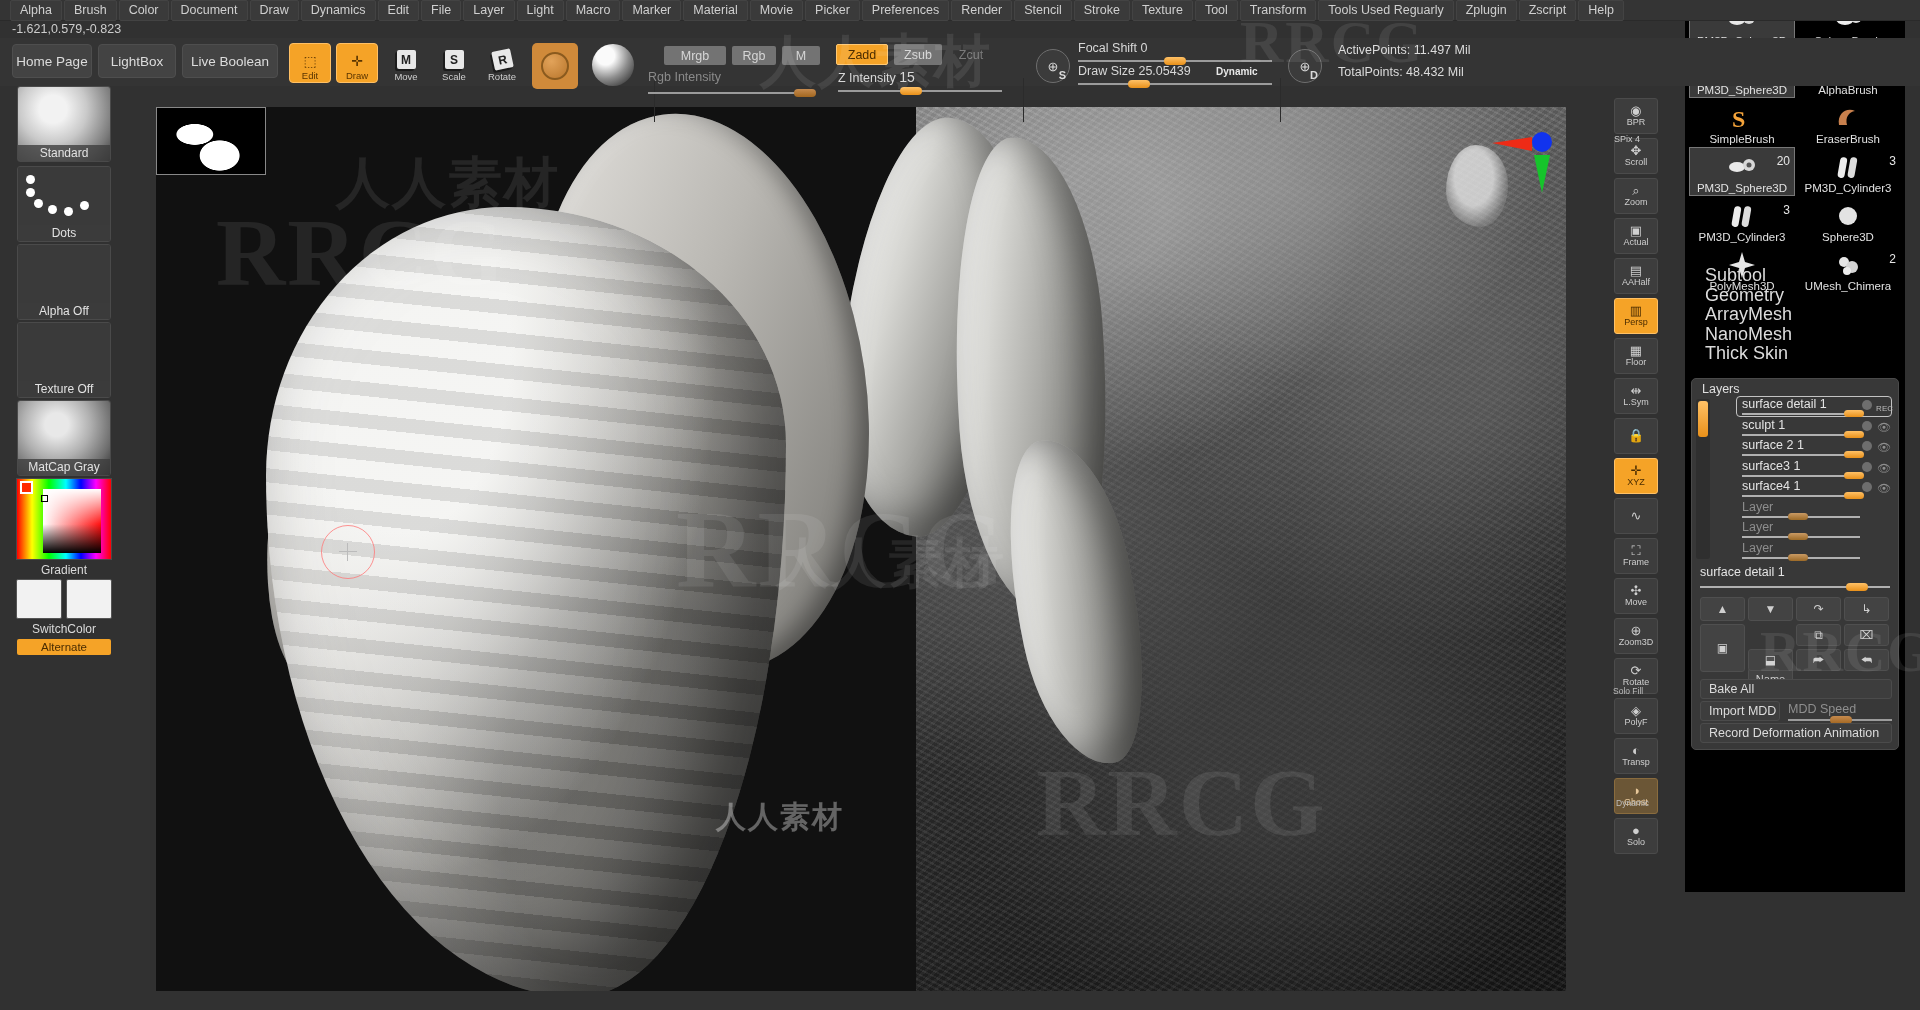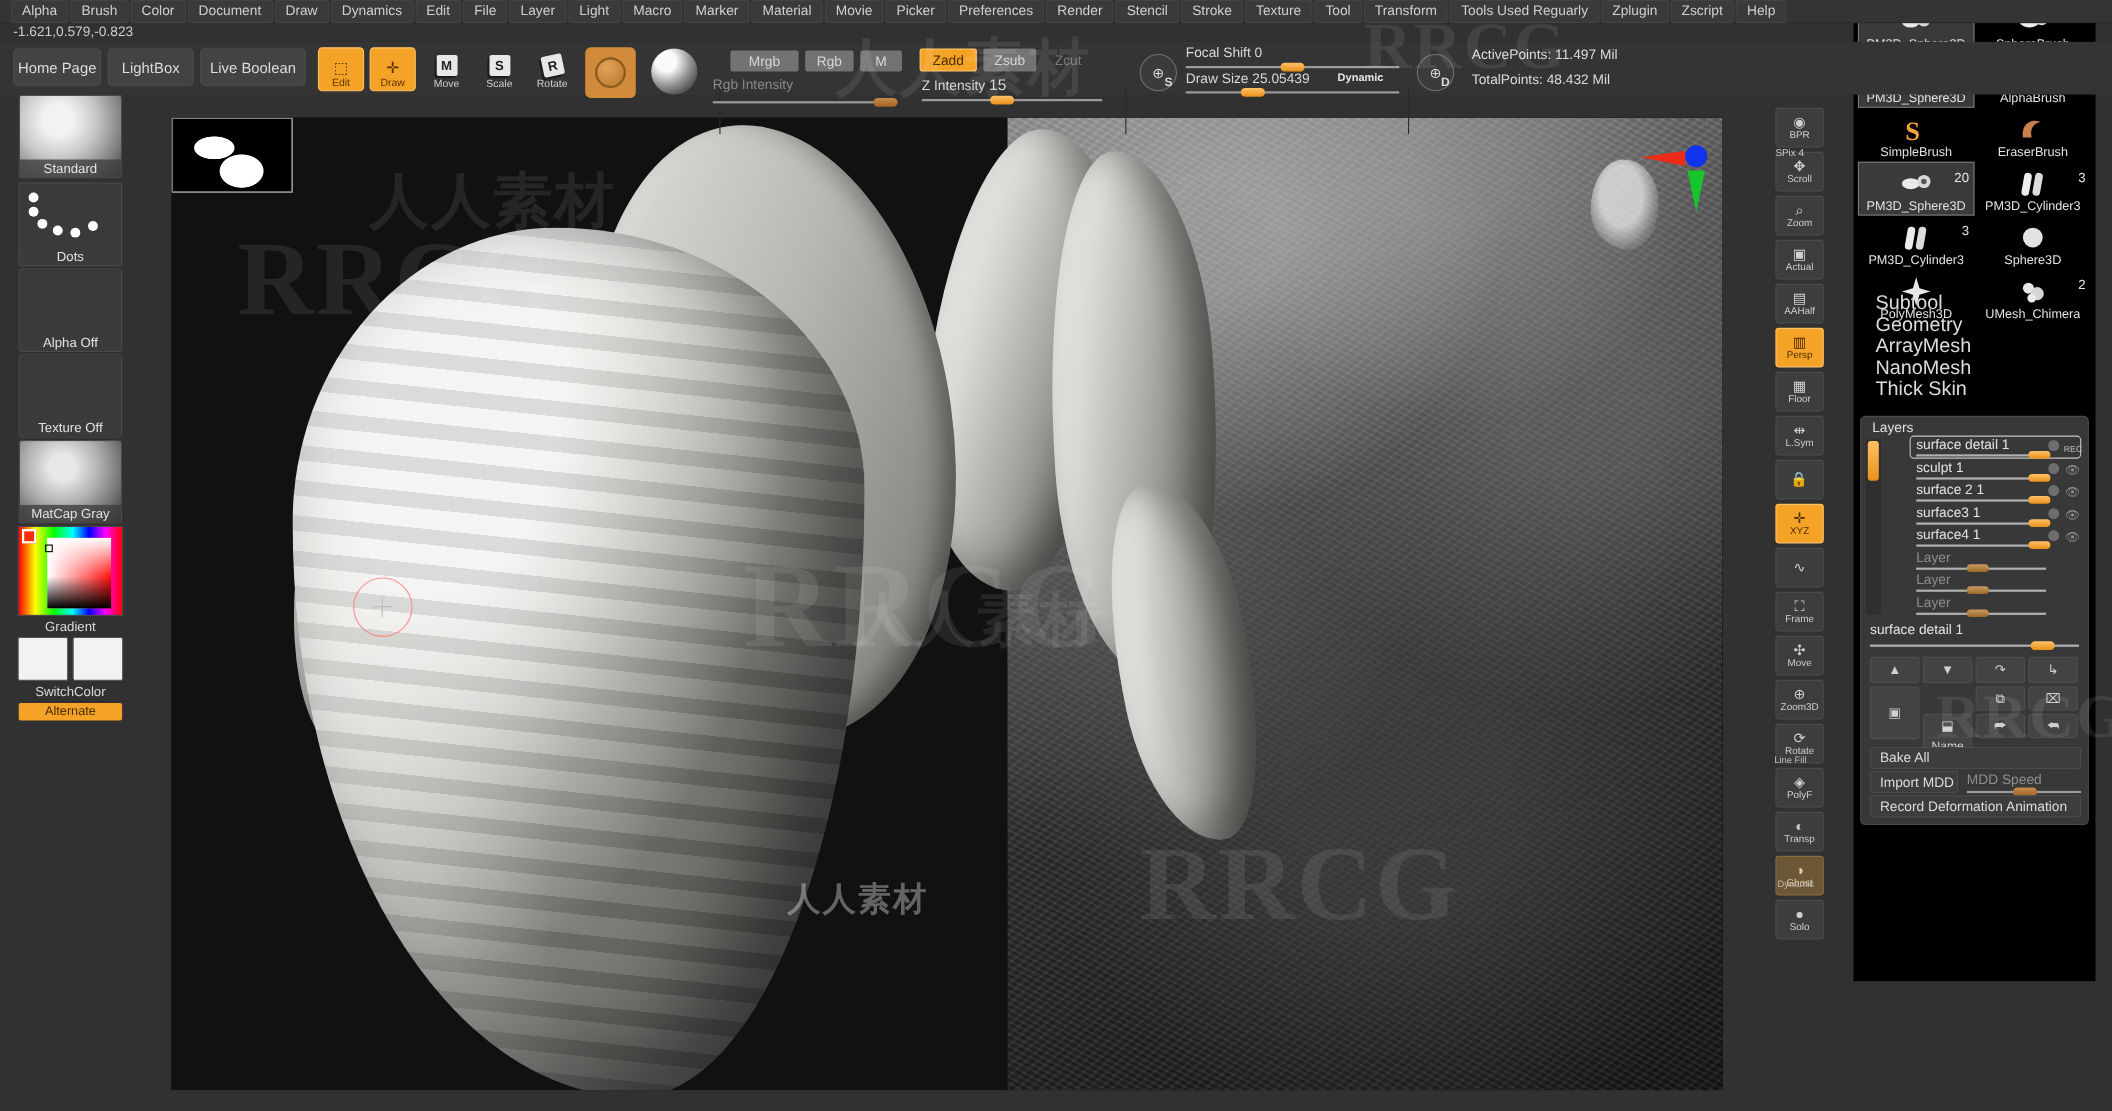--- a/index.html
+++ b/index.html
@@ -531,21 +531,21 @@
     <div class="vn-btn on2">
       <span class="g">◑</span>
       <span>Ghost</span>
     </div>
     <div class="vn-btn">
       <span class="g">●</span>
       <span>Solo</span>
     </div>
     <div style="position: absolute; left: 2px; top: 36px; font-size: 9px; color: rgb(207, 207, 207);"><span>SPix</span> <span>4</span></div>
     <div style="position: absolute; left: 4px; top: 700px; font-size: 8.5px; color: rgb(189, 189, 189);">Dynamic</div>
-    <div style="position: absolute; left: 1px; top: 588px; font-size: 8.5px; color: rgb(189, 189, 189);">Line Fill</div>
+    <div style="position: absolute; left: 1px; top: 588px; font-size: 8.5px; color: rgb(189, 189, 189);">Solo Fill</div>
   </div>
 
 <div id="rightpanel">
   <div class="tool-grid" id="toolgrid">
       <div class="tool-cell sel">
         <div class="tool-ico"><svg viewBox="0 0 30 30">
             <ellipse cx="10" cy="15" rx="8" ry="5" fill="#e9e9e9"></ellipse>
             <circle cx="22" cy="13" r="6" fill="#d8d8d8"></circle>
             <circle cx="22" cy="13" r="2.5" fill="#555"></circle>
           </svg></div>

